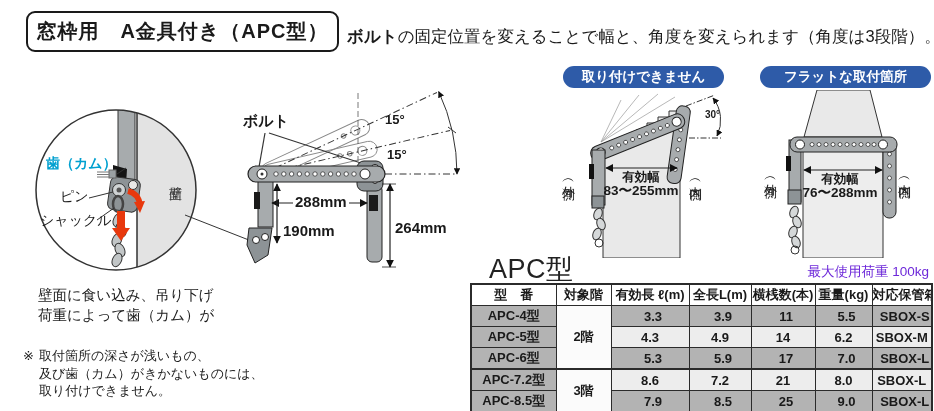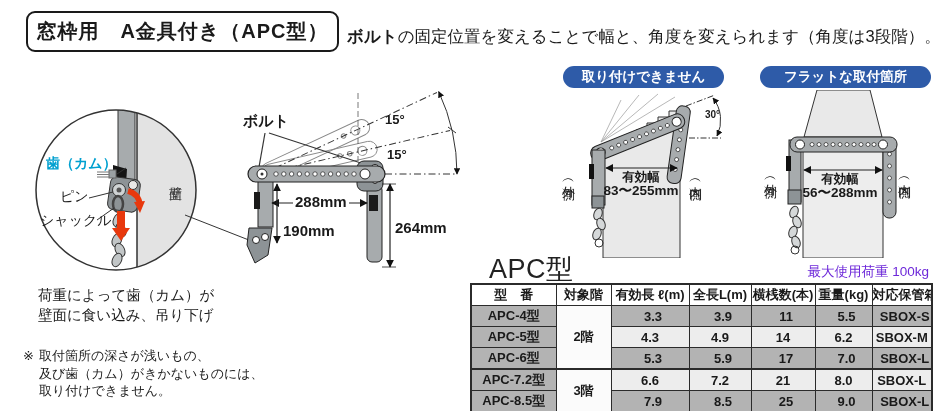--- a/index.html
+++ b/index.html
@@ -294,28 +294,28 @@
       <ellipse cx="54" cy="122" rx="4" ry="6" transform="rotate(20 54 122)"></ellipse>
       <ellipse cx="57" cy="132" rx="4" ry="6" transform="rotate(-20 57 132)"></ellipse>
       <ellipse cx="53" cy="142" rx="4" ry="6" transform="rotate(20 53 142)"></ellipse>
       <ellipse cx="56" cy="152" rx="4" ry="6" transform="rotate(-20 56 152)"></ellipse>
       <circle cx="55" cy="160" r="4" fill="none"></circle>
     </g>
     <line x1="64" y1="80" x2="142" y2="80" stroke="#222" stroke-width="1.2" marker-start="url(#arr)" marker-end="url(#arr)"></line>
   </svg>
   <div class="abs width-note wn-b">
     <div class="l1">有効幅</div>
-    <div class="l2">56〜288mm</div>
+    <div class="l2">76〜288mm</div>
   </div>
   <div class="abs vtext side-b-out">（外側）</div>
   <div class="abs vtext side-b-in">（内側）</div>
 
   <div class="abs caption">
+    <div>壁面に食い込み、吊り下げ</div>
     <div>荷重によって歯（カム）が</div>
-    <div>壁面に食い込み、吊り下げ</div>
   </div>
   <div class="abs note">
     <div class="mark">※</div>
     <div>
       <div>取付箇所の深さが浅いもの、</div>
       <div>及び歯（カム）がきかないものには、</div>
       <div>取り付けできません。</div>
     </div>
   </div>
 
@@ -363,21 +363,21 @@
       <td class="model">APC-6型</td>
       <td class="data">5.3</td>
       <td class="data">5.9</td>
       <td class="data">17</td>
       <td class="data">7.0</td>
       <td class="data">SBOX-L</td>
     </tr>
     <tr class="light grp">
       <td class="model">APC-7.2型</td>
       <td class="floor" rowspan="2">3階</td>
-      <td class="data">6.6</td>
+      <td class="data">8.6</td>
       <td class="data">7.2</td>
       <td class="data">21</td>
       <td class="data">8.0</td>
       <td class="data">SBOX-L</td>
     </tr>
     <tr class="shade">
       <td class="model">APC-8.5型</td>
       <td class="data">7.9</td>
       <td class="data">8.5</td>
       <td class="data">25</td>

